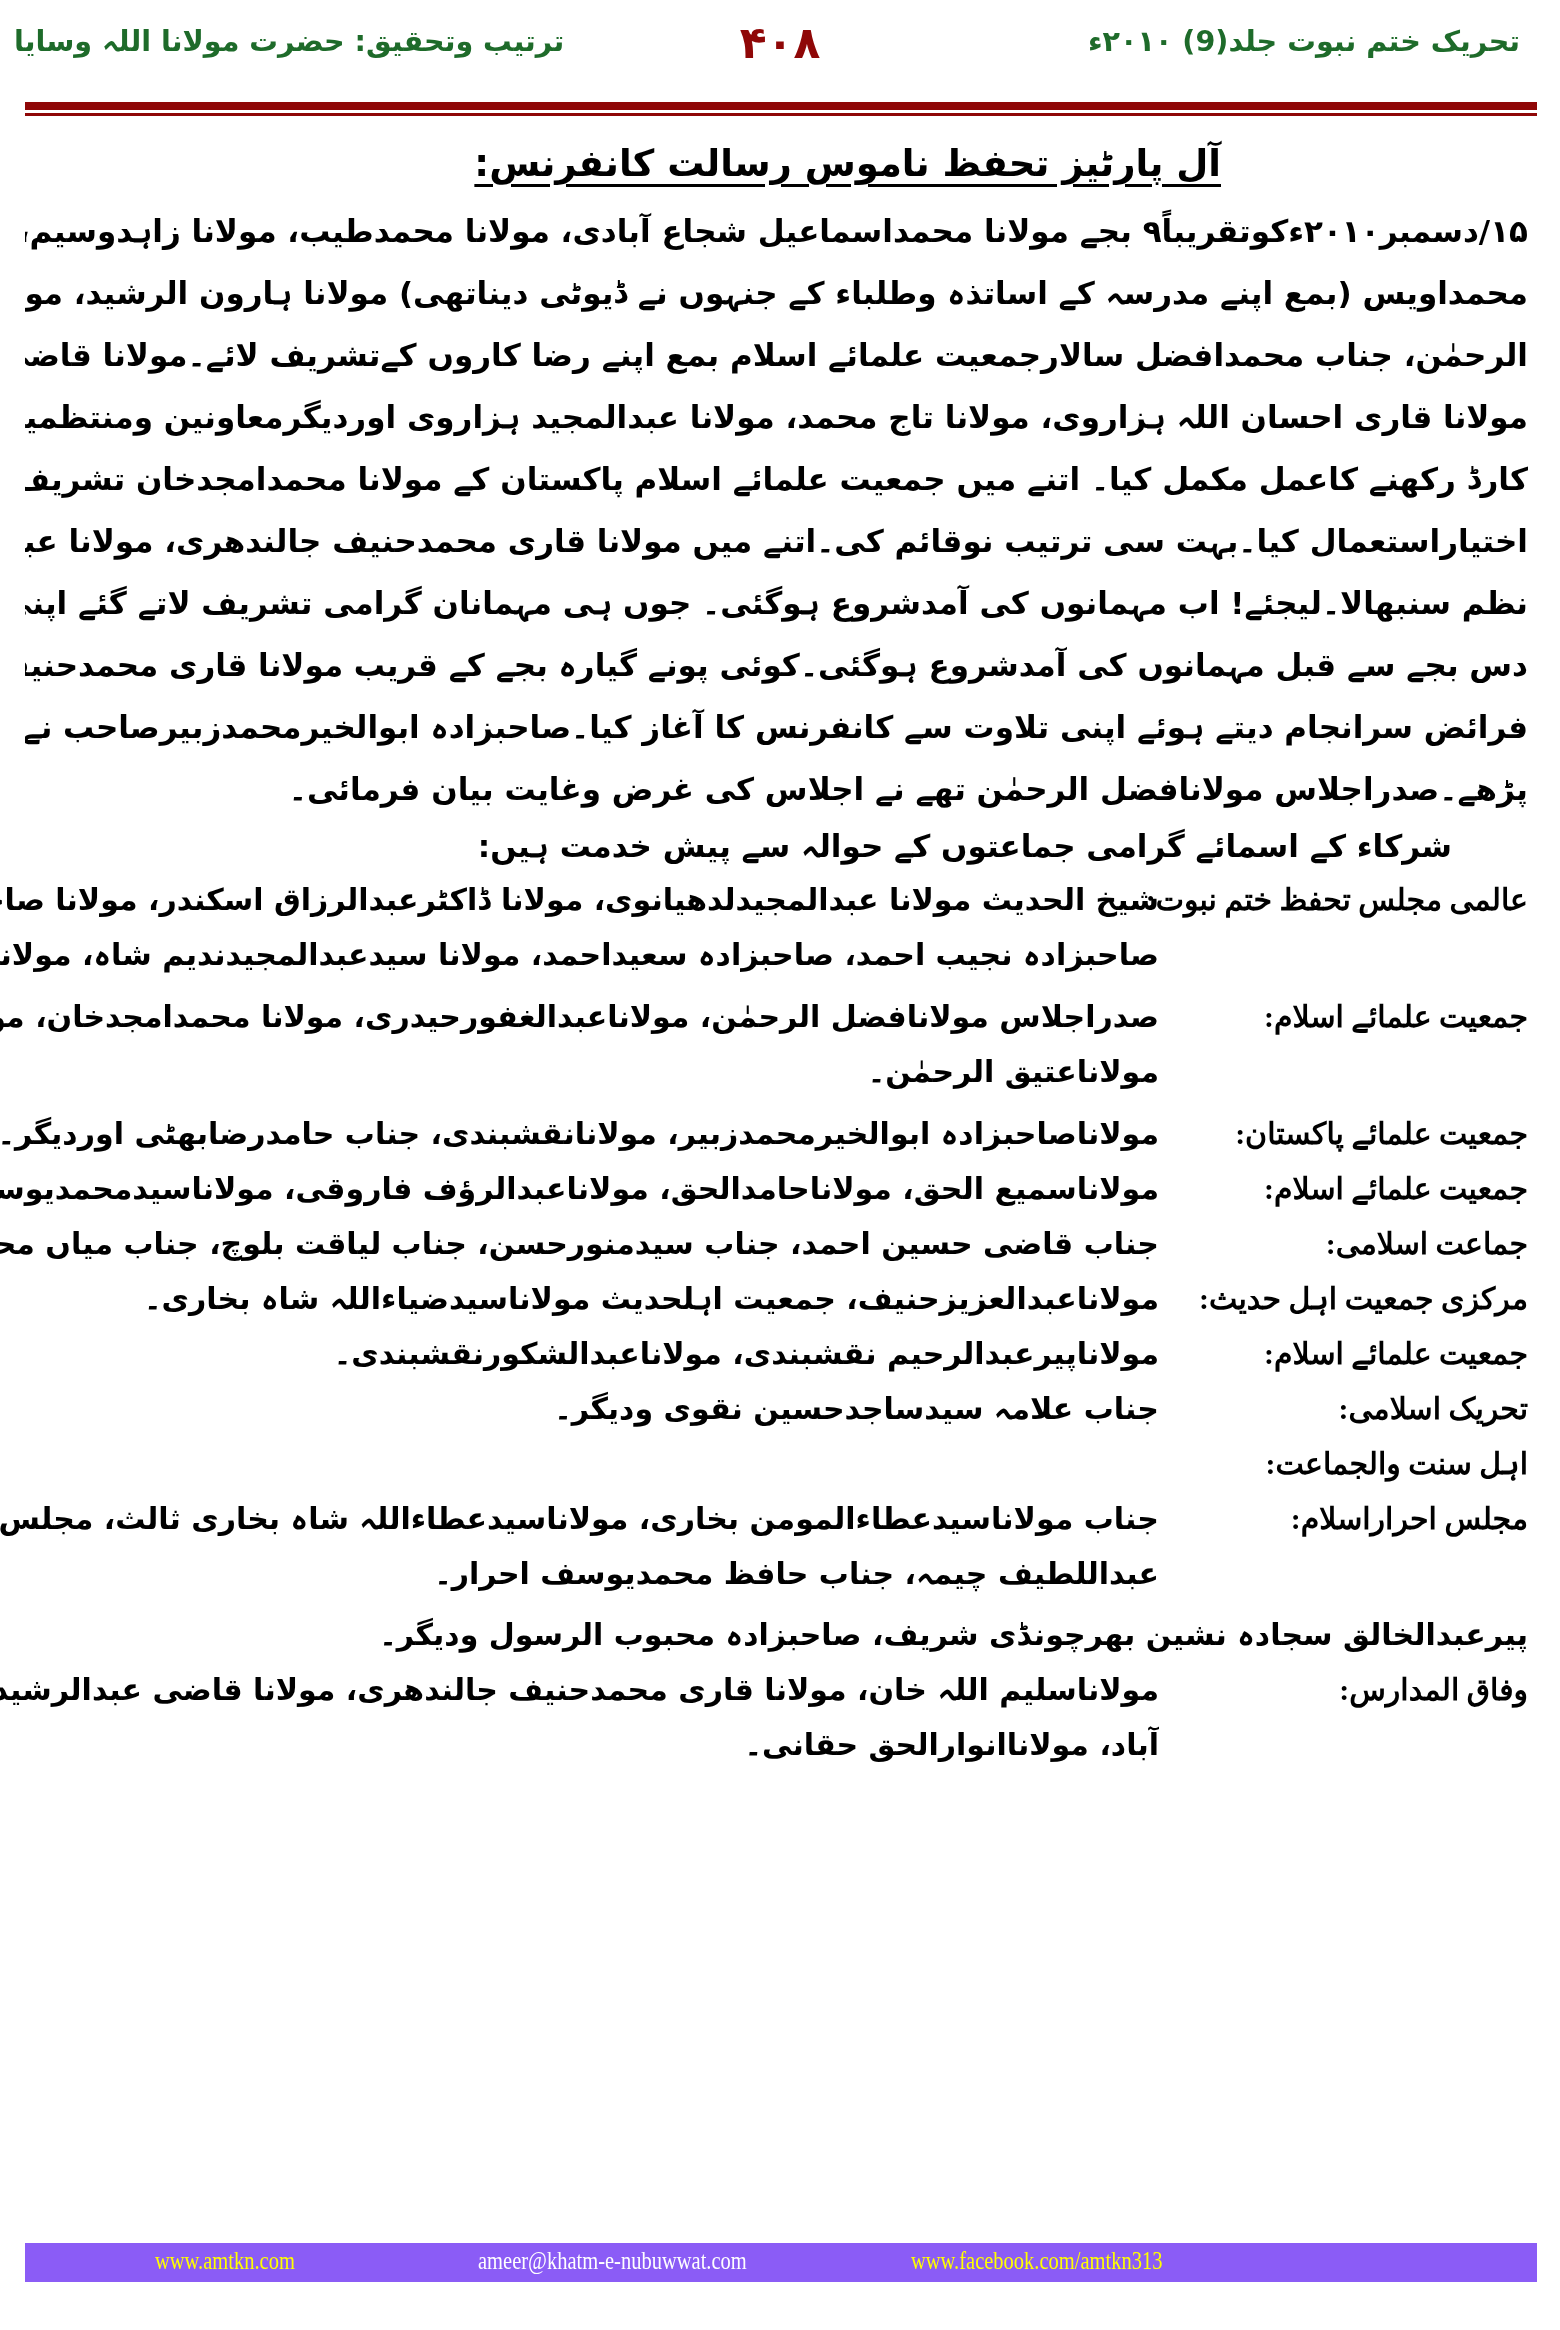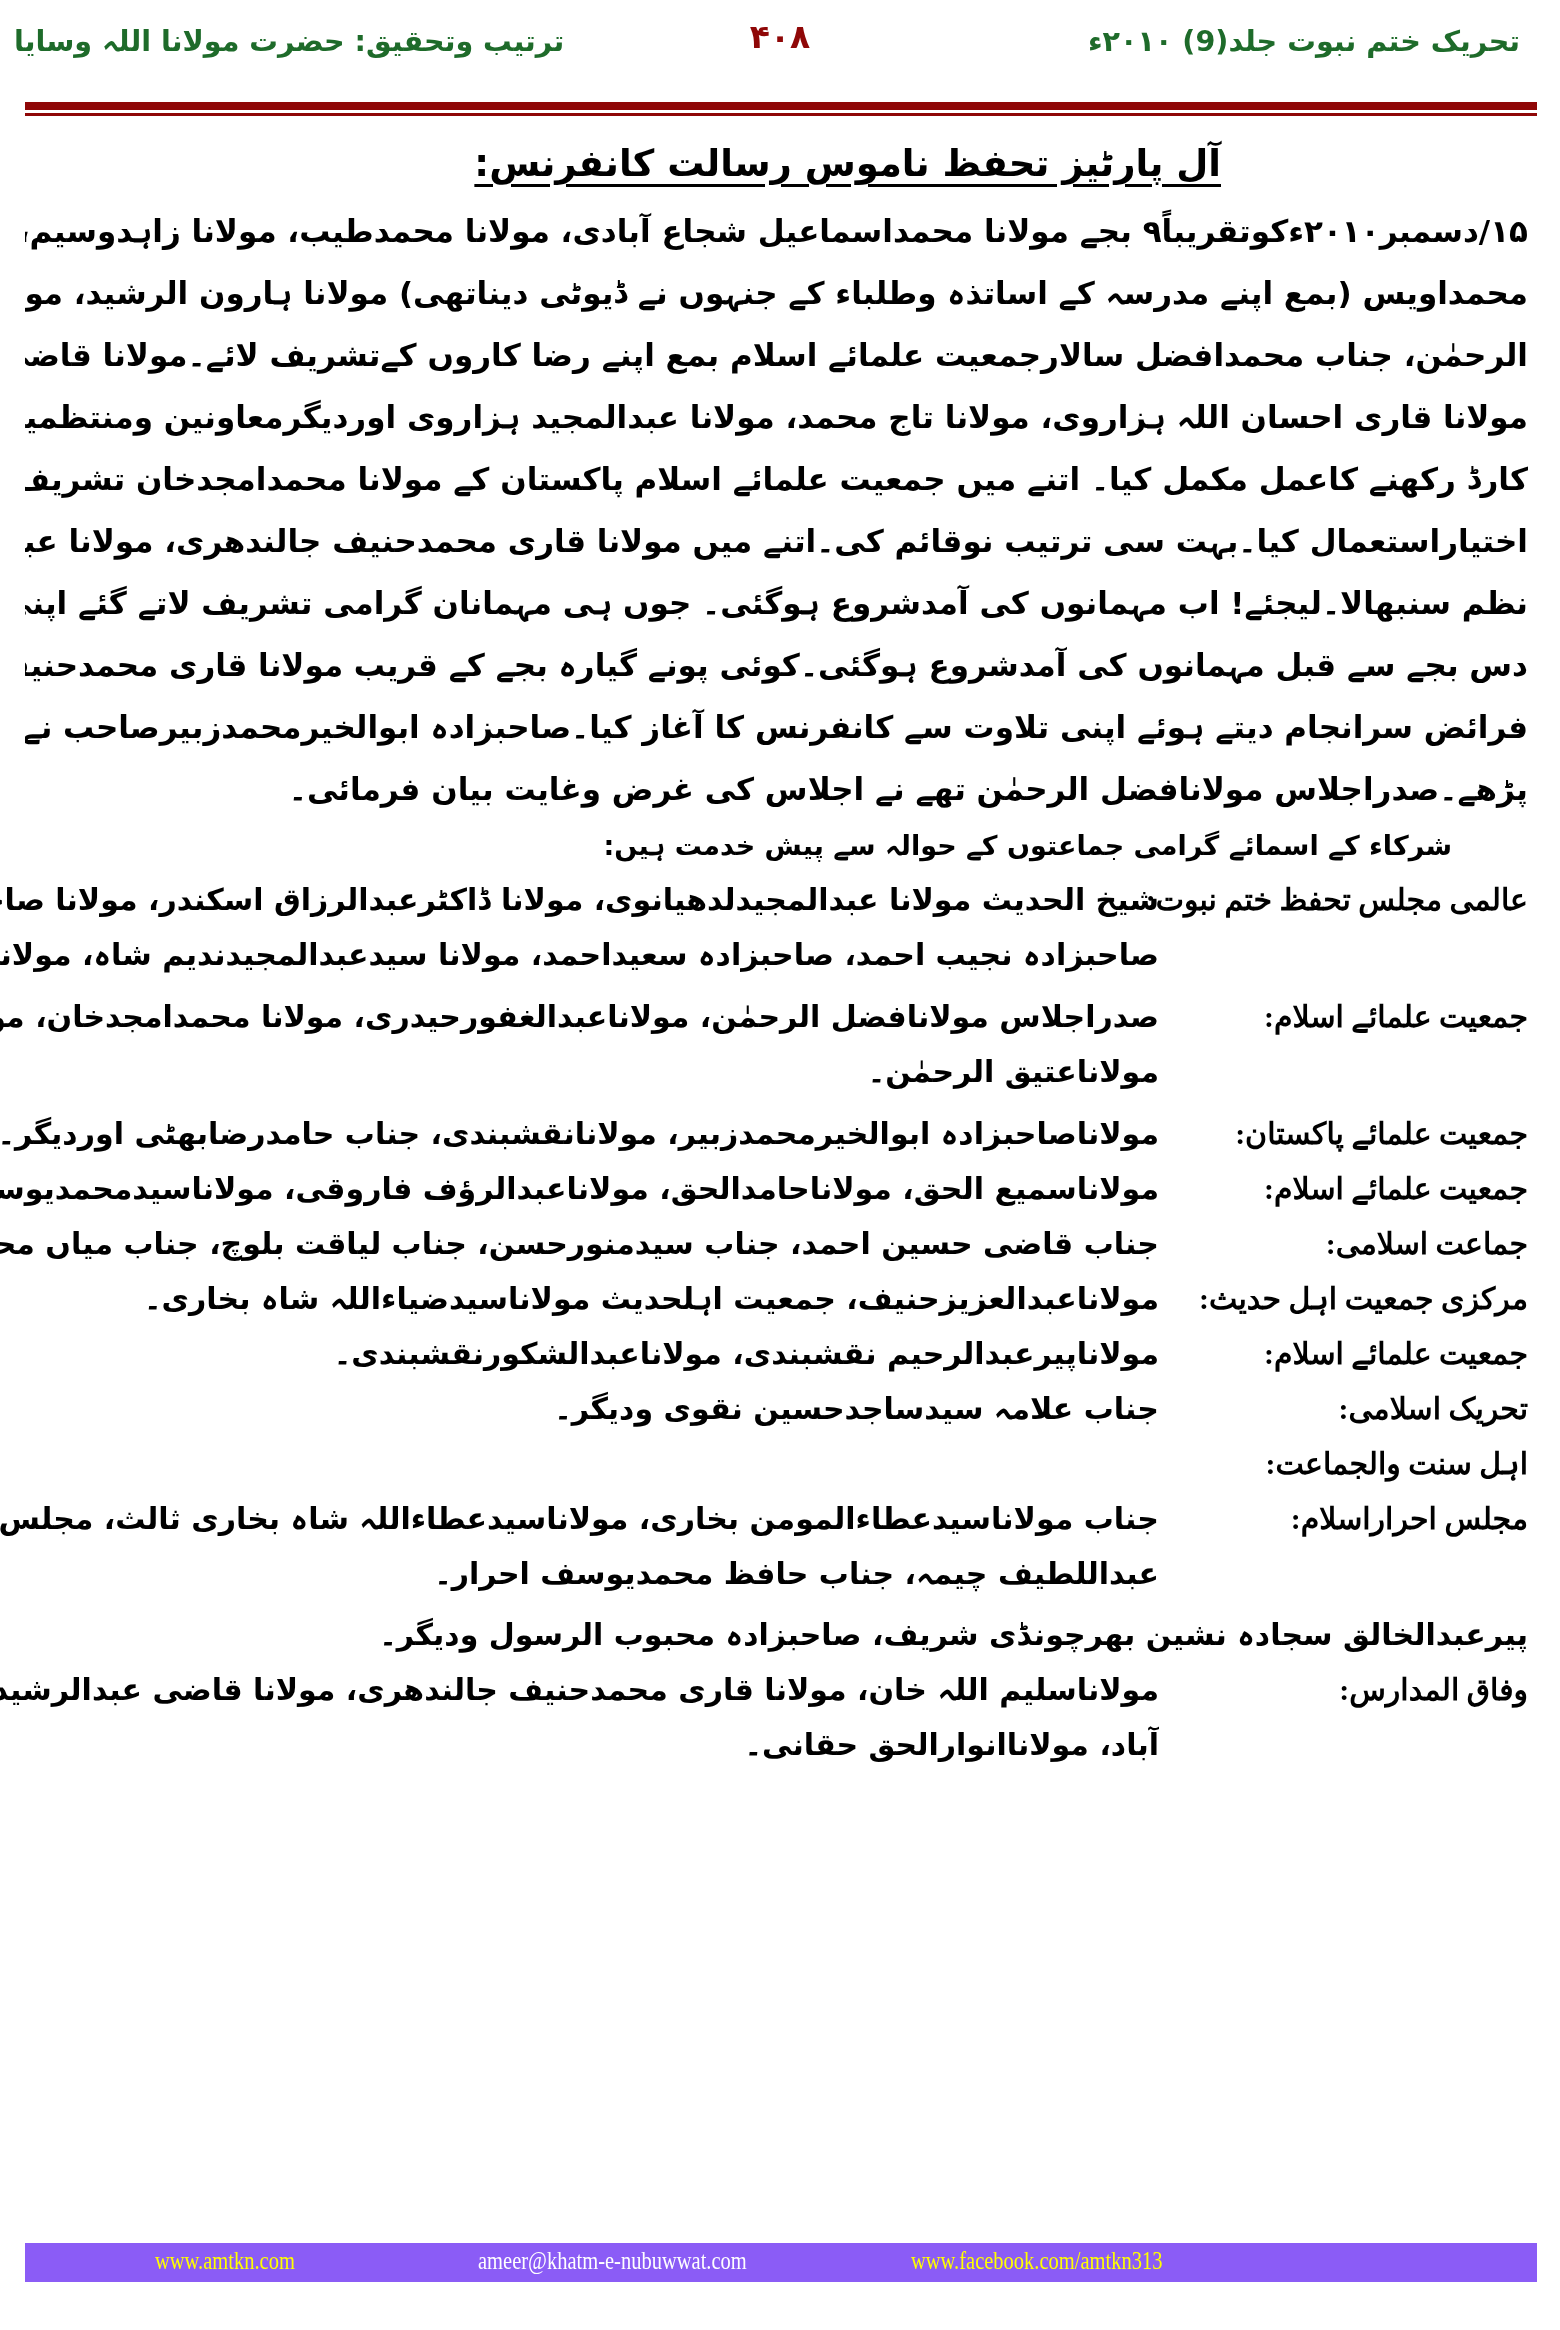--- a/index.html
+++ b/index.html
@@ -1,29 +1,29 @@
 <!DOCTYPE html>
 <html style="font-size:13.4px"><head>
 <meta charset="utf-8">
 <style>
   html, body { margin: 0; padding: 0; background: #ffffff; }
   body { width: 1560px; height: 2330px; position: relative; overflow: hidden;
          font-family: "DejaVu Sans", sans-serif; color: #000; }
   .hdr-text { position: absolute; top: 23.5px; font-size: 28.6px; color: #1e6b2a; font-weight: bold; direction: rtl; white-space: nowrap; }
   .hdr-right { right: 40px; }
   .hdr-left { left: 14px; }
-  .page-no { position: absolute; top: 17px; left: 0; width: 1560px; text-align: center; font-size: 33px; color: #8f0707; font-weight: bold; }
+  .page-no { position: absolute; top: 17px; left: 0; width: 1560px; text-align: center; font-size: 44px; color: #8f0707; font-weight: bold; }
   .rule-thick { position: absolute; left: 25px; width: 1512px; top: 102px; height: 8.4px; background: #8f0707; }
   .rule-thin { position: absolute; left: 25px; width: 1512px; top: 113px; height: 2.5px; background: #8f0707; }
   .content { position: absolute; left: 25px; width: 1503px; top: 130px; direction: rtl; }
   .heading { font-size: 37px; font-weight: bold; text-decoration: underline; text-underline-offset: 8.4px; line-height: 67px; padding-right: 307px; white-space: nowrap; }
   .para { font-size: 31px; line-height: 62px; text-align: justify; text-align-last: auto; font-weight: bold; margin: 3.4px 0 0 0; }
   .para-line { display: block; white-space: nowrap; overflow: hidden; text-align: justify; text-align-last: justify; height: 62px; }
   .para-line.last { text-align-last: right; }
-  .intro { font-size: 27px; font-weight: bold; line-height: 52px; padding-right: 76px; white-space: nowrap; }
+  .intro { font-size: 31px; font-weight: bold; line-height: 52px; padding-right: 76px; white-space: nowrap; }
   .entry { display: flex; flex-direction: row; font-size: 30px; font-weight: bold; }
   .entry-label { width: 369px; flex: 0 0 369px; white-space: nowrap; line-height: 55px; font-family: Liberation Serif, serif; }
   .entry-value { flex: 1 1 auto; }
   .entry-value .vline { display: block; white-space: nowrap; overflow: hidden; line-height: 55px; height: 55px; }
   .entry-value .vline.gap { margin-bottom: 6.7px; }
   .footer { position: absolute; left: 25px; width: 1512px; top: 2243px; height: 39px; background: #8b5cf6; }
   .footer a { position: absolute; top: 4.2px; font-family: "Liberation Serif", serif; font-size: 25px; text-decoration: none; white-space: nowrap; transform: scaleX(0.82); transform-origin: left center; }
   .f1 { left: 130px; color: #ffff00; }
   .f2 { left: 453px; color: #ffffff; }
   .f3 { left: 886px; color: #ffff00; }

